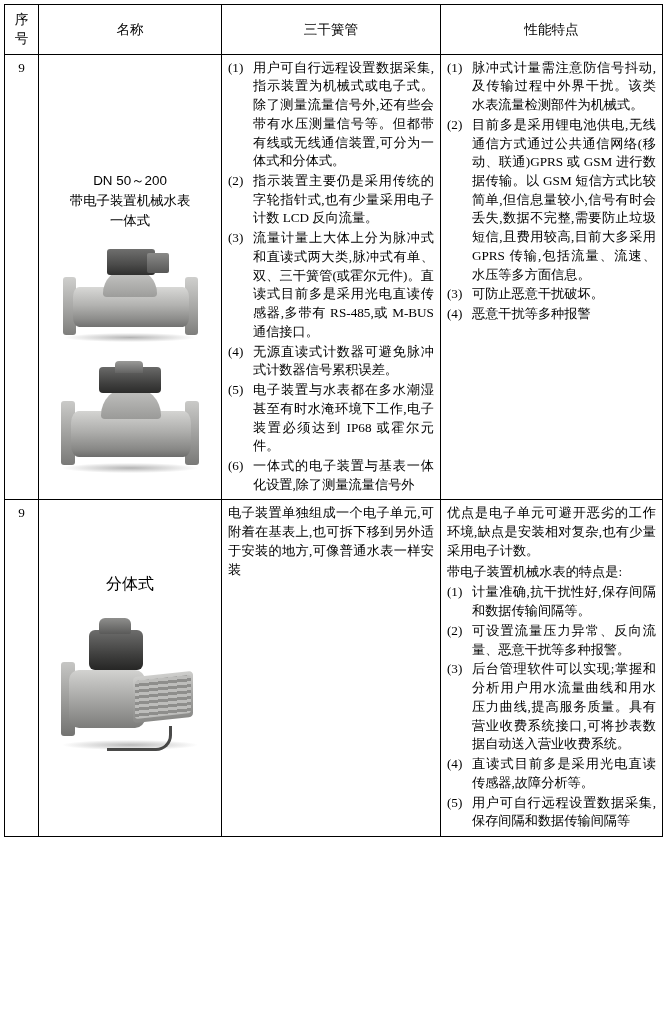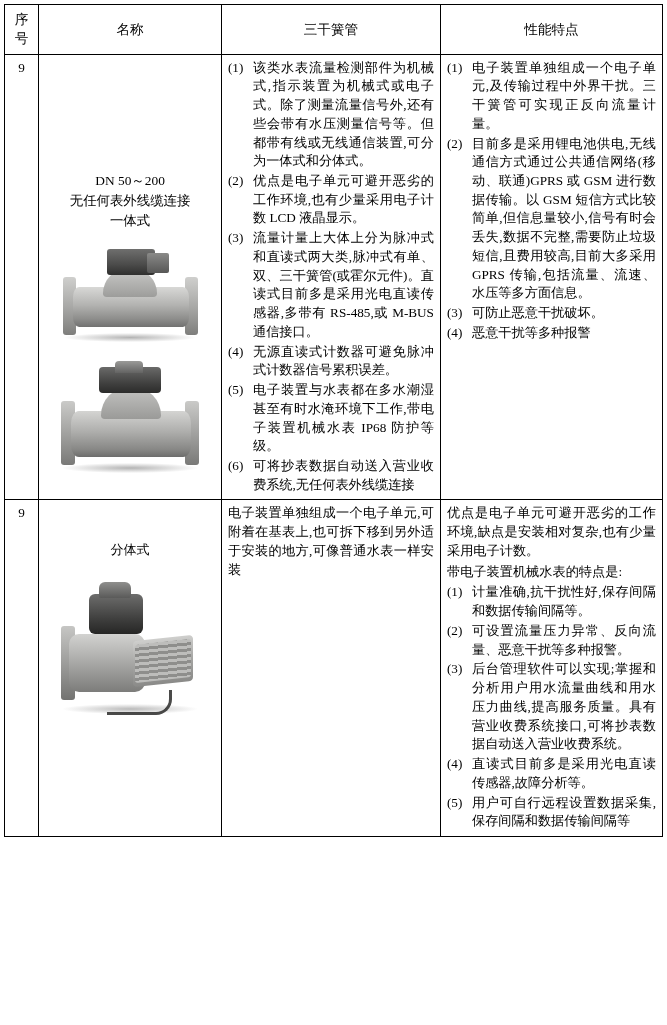--- a/index.html
+++ b/index.html
@@ -58,22 +58,22 @@
   }
   .name-title {
     margin-top: 112px;
     font-size: 13.4px;
     line-height: 1.5;
   }
   .name-title .ln {
     display: block;
   }
   .name-title-2 {
-    margin-top: 36px;
-    font-size: 13px;
+    margin-top: 68px;
+    font-size: 16px;
     line-height: 1.5;
   }
   .photo {
     margin: 8px auto 0 auto;
     position: relative;
     overflow: hidden;
     border: 0;
   }
   .photo.p1 { width: 150px; height: 108px; margin-top: 10px; }
   .photo.p2 { width: 150px; height: 128px; margin-top: 8px; }
@@ -229,21 +229,21 @@
   }
   ol.numlist > li .tx {
     flex: 1 1 auto;
     text-align: justify;
   }
   .plain-para {
     text-align: justify;
     margin: 0 0 2px 0;
   }
   .latin {
-    font-family: Liberation Serif, serif;
+    font-family: Liberation Sans, sans-serif;
   }
 </style>
 </head>
 <body>
 
 <div class="page">
   <table class="spec-table">
     <colgroup>
       <col class="c-no">
       <col class="c-name">
@@ -258,21 +258,21 @@
         <th>性能特点</th>
       </tr>
     </thead>
     <tbody>
 
       <tr>
         <td class="no-cell">9</td>
         <td class="name-cell">
           <div class="name-title">
             <span class="ln latin">DN 50～200</span>
-            <span class="ln">无任何表外线缆连接</span>
+            <span class="ln">带电子装置机械水表</span>
             <span class="ln">一体式</span>
           </div>
           <div class="photo p1">
             <div class="bg"></div>
             <div class="flangeL"></div>
             <div class="flangeR"></div>
             <div class="body"></div>
             <div class="dome"></div>
             <div class="elec"></div>
             <div class="elec2"></div>
@@ -286,49 +286,49 @@
             <div class="dome"></div>
             <div class="elec"></div>
             <div class="cap"></div>
             <div class="shadow"></div>
           </div>
         </td>
         <td>
           <ol class="numlist">
             <li>
               <span class="mk">(1)</span>
-              <span class="tx">该类水表流量检测部件为机械式,指示装置为机械式或电子式。除了测量流量信号外,还有些会带有水压测量信号等。但都带有线或无线通信装置,可分为一体式和分体式。</span>
+              <span class="tx">用户可自行远程设置数据采集,指示装置为机械式或电子式。除了测量流量信号外,还有些会带有水压测量信号等。但都带有线或无线通信装置,可分为一体式和分体式。</span>
             </li>
             <li>
               <span class="mk">(2)</span>
-              <span class="tx">优点是电子单元可避开恶劣的工作环境,也有少量采用电子计数 LCD 液晶显示。</span>
+              <span class="tx">指示装置主要仍是采用传统的字轮指针式,也有少量采用电子计数 LCD 反向流量。</span>
             </li>
             <li>
               <span class="mk">(3)</span>
               <span class="tx">流量计量上大体上分为脉冲式和直读式两大类,脉冲式有单、双、三干簧管(或霍尔元件)。直读式目前多是采用光电直读传感器,多带有 RS-485,或 M-BUS 通信接口。</span>
             </li>
             <li>
               <span class="mk">(4)</span>
               <span class="tx">无源直读式计数器可避免脉冲式计数器信号累积误差。</span>
             </li>
             <li>
               <span class="mk">(5)</span>
-              <span class="tx">电子装置与水表都在多水潮湿甚至有时水淹环境下工作,带电子装置机械水表 IP68 防护等级。</span>
+              <span class="tx">电子装置与水表都在多水潮湿甚至有时水淹环境下工作,电子装置必须达到 IP68 或霍尔元件。</span>
             </li>
             <li>
               <span class="mk">(6)</span>
-              <span class="tx">可将抄表数据自动送入营业收费系统,无任何表外线缆连接</span>
+              <span class="tx">一体式的电子装置与基表一体化设置,除了测量流量信号外</span>
             </li>
           </ol>
         </td>
         <td>
           <ol class="numlist">
             <li>
               <span class="mk">(1)</span>
-              <span class="tx">电子装置单独组成一个电子单元,及传输过程中外界干扰。三干簧管可实现正反向流量计量。</span>
+              <span class="tx">脉冲式计量需注意防信号抖动,及传输过程中外界干扰。该类水表流量检测部件为机械式。</span>
             </li>
             <li>
               <span class="mk">(2)</span>
               <span class="tx">目前多是采用锂电池供电,无线通信方式通过公共通信网络(移动、联通)GPRS 或 GSM 进行数据传输。以 GSM 短信方式比较简单,但信息量较小,信号有时会丢失,数据不完整,需要防止垃圾短信,且费用较高,目前大多采用 GPRS 传输,包括流量、流速、水压等多方面信息。</span>
             </li>
             <li>
               <span class="mk">(3)</span>
               <span class="tx">可防止恶意干扰破坏。</span>
             </li>
             <li>

